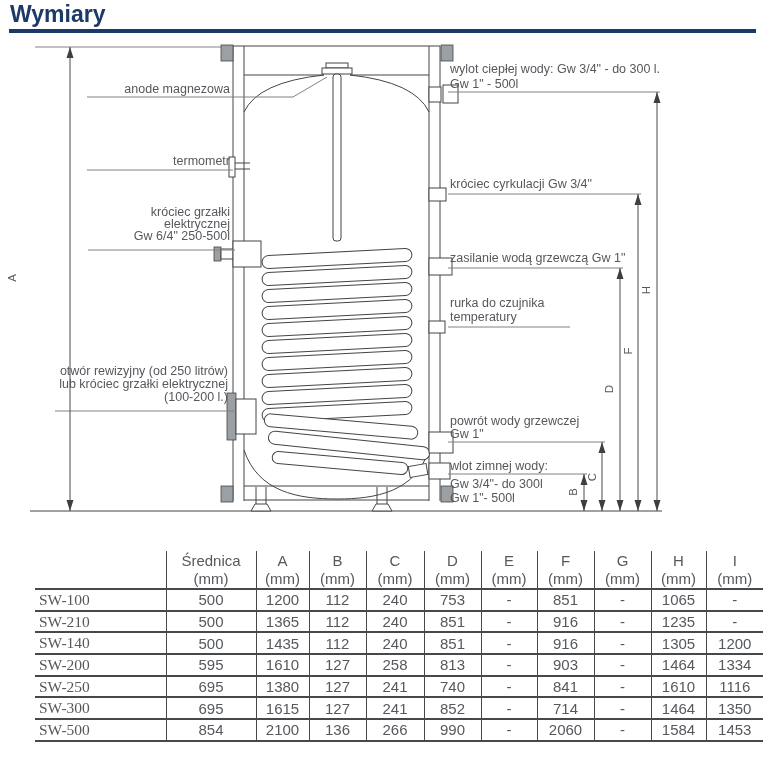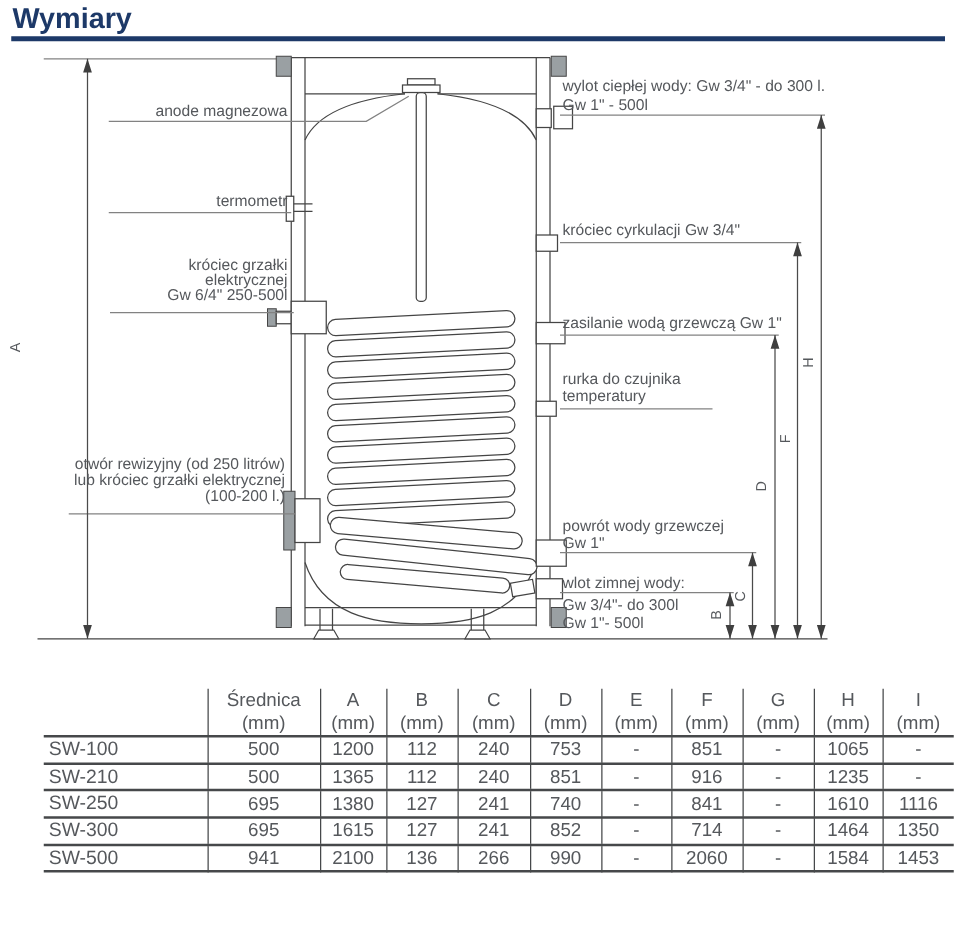--- a/index.html
+++ b/index.html
@@ -17,21 +17,21 @@
   .arrow{fill:#3f3f3f;stroke:none;}
   .grayfill{fill:#9aa0a3;stroke:#454545;stroke-width:0.8;}
   #dims-table{position:absolute;left:9px;top:551px;width:728px;border-collapse:collapse;
               table-layout:fixed;color:#55585c;margin-left:26px;}
   #dims-table th,#dims-table td{border-left:1.5px solid #46484a;padding:0;margin:0;
               font-weight:normal;text-align:center;font-size:15px;line-height:1.15;}
   #dims-table th:first-child,#dims-table td:first-child{border-left:none;}
   #dims-table thead tr{height:38px;}
   #dims-table thead tr{border-bottom:2px solid #46484a;}
   #dims-table tbody tr{height:21.7px;border-bottom:2px solid #46484a;}
-  #dims-table td.model{text-align:left;padding-left:4px;font-size:15.5px;}
+  #dims-table td.model{text-align:left;padding-left:4px;font-size:15.5px;font-family:Liberation Serif, serif;}
 </style>
 </head>
 <body>
 
 <div id="page">
 
   <div id="title">Wymiary</div>
   <div id="title-rule"></div>
 
   <svg id="diagram" width="766" height="545" viewBox="0 0 766 545">
@@ -251,20 +251,46 @@
           <td>112</td>
           <td>240</td>
           <td>851</td>
           <td>-</td>
           <td>916</td>
           <td>-</td>
           <td>1235</td>
           <td>-</td>
         </tr>
         <tr>
+          <td class="model">SW-140</td>
+          <td>500</td>
+          <td>1435</td>
+          <td>112</td>
+          <td>240</td>
+          <td>851</td>
+          <td>-</td>
+          <td>916</td>
+          <td>-</td>
+          <td>1305</td>
+          <td>1200</td>
+        </tr>
+        <tr>
+          <td class="model">SW-200</td>
+          <td>595</td>
+          <td>1610</td>
+          <td>127</td>
+          <td>258</td>
+          <td>813</td>
+          <td>-</td>
+          <td>903</td>
+          <td>-</td>
+          <td>1464</td>
+          <td>1334</td>
+        </tr>
+        <tr>
           <td class="model">SW-250</td>
           <td>695</td>
           <td>1380</td>
           <td>127</td>
           <td>241</td>
           <td>740</td>
           <td>-</td>
           <td>841</td>
           <td>-</td>
           <td>1610</td>
@@ -278,21 +304,21 @@
           <td>241</td>
           <td>852</td>
           <td>-</td>
           <td>714</td>
           <td>-</td>
           <td>1464</td>
           <td>1350</td>
         </tr>
         <tr>
           <td class="model">SW-500</td>
-          <td>941</td>
+          <td>854</td>
           <td>2100</td>
           <td>136</td>
           <td>266</td>
           <td>990</td>
           <td>-</td>
           <td>2060</td>
           <td>-</td>
           <td>1584</td>
           <td>1453</td>
         </tr>

